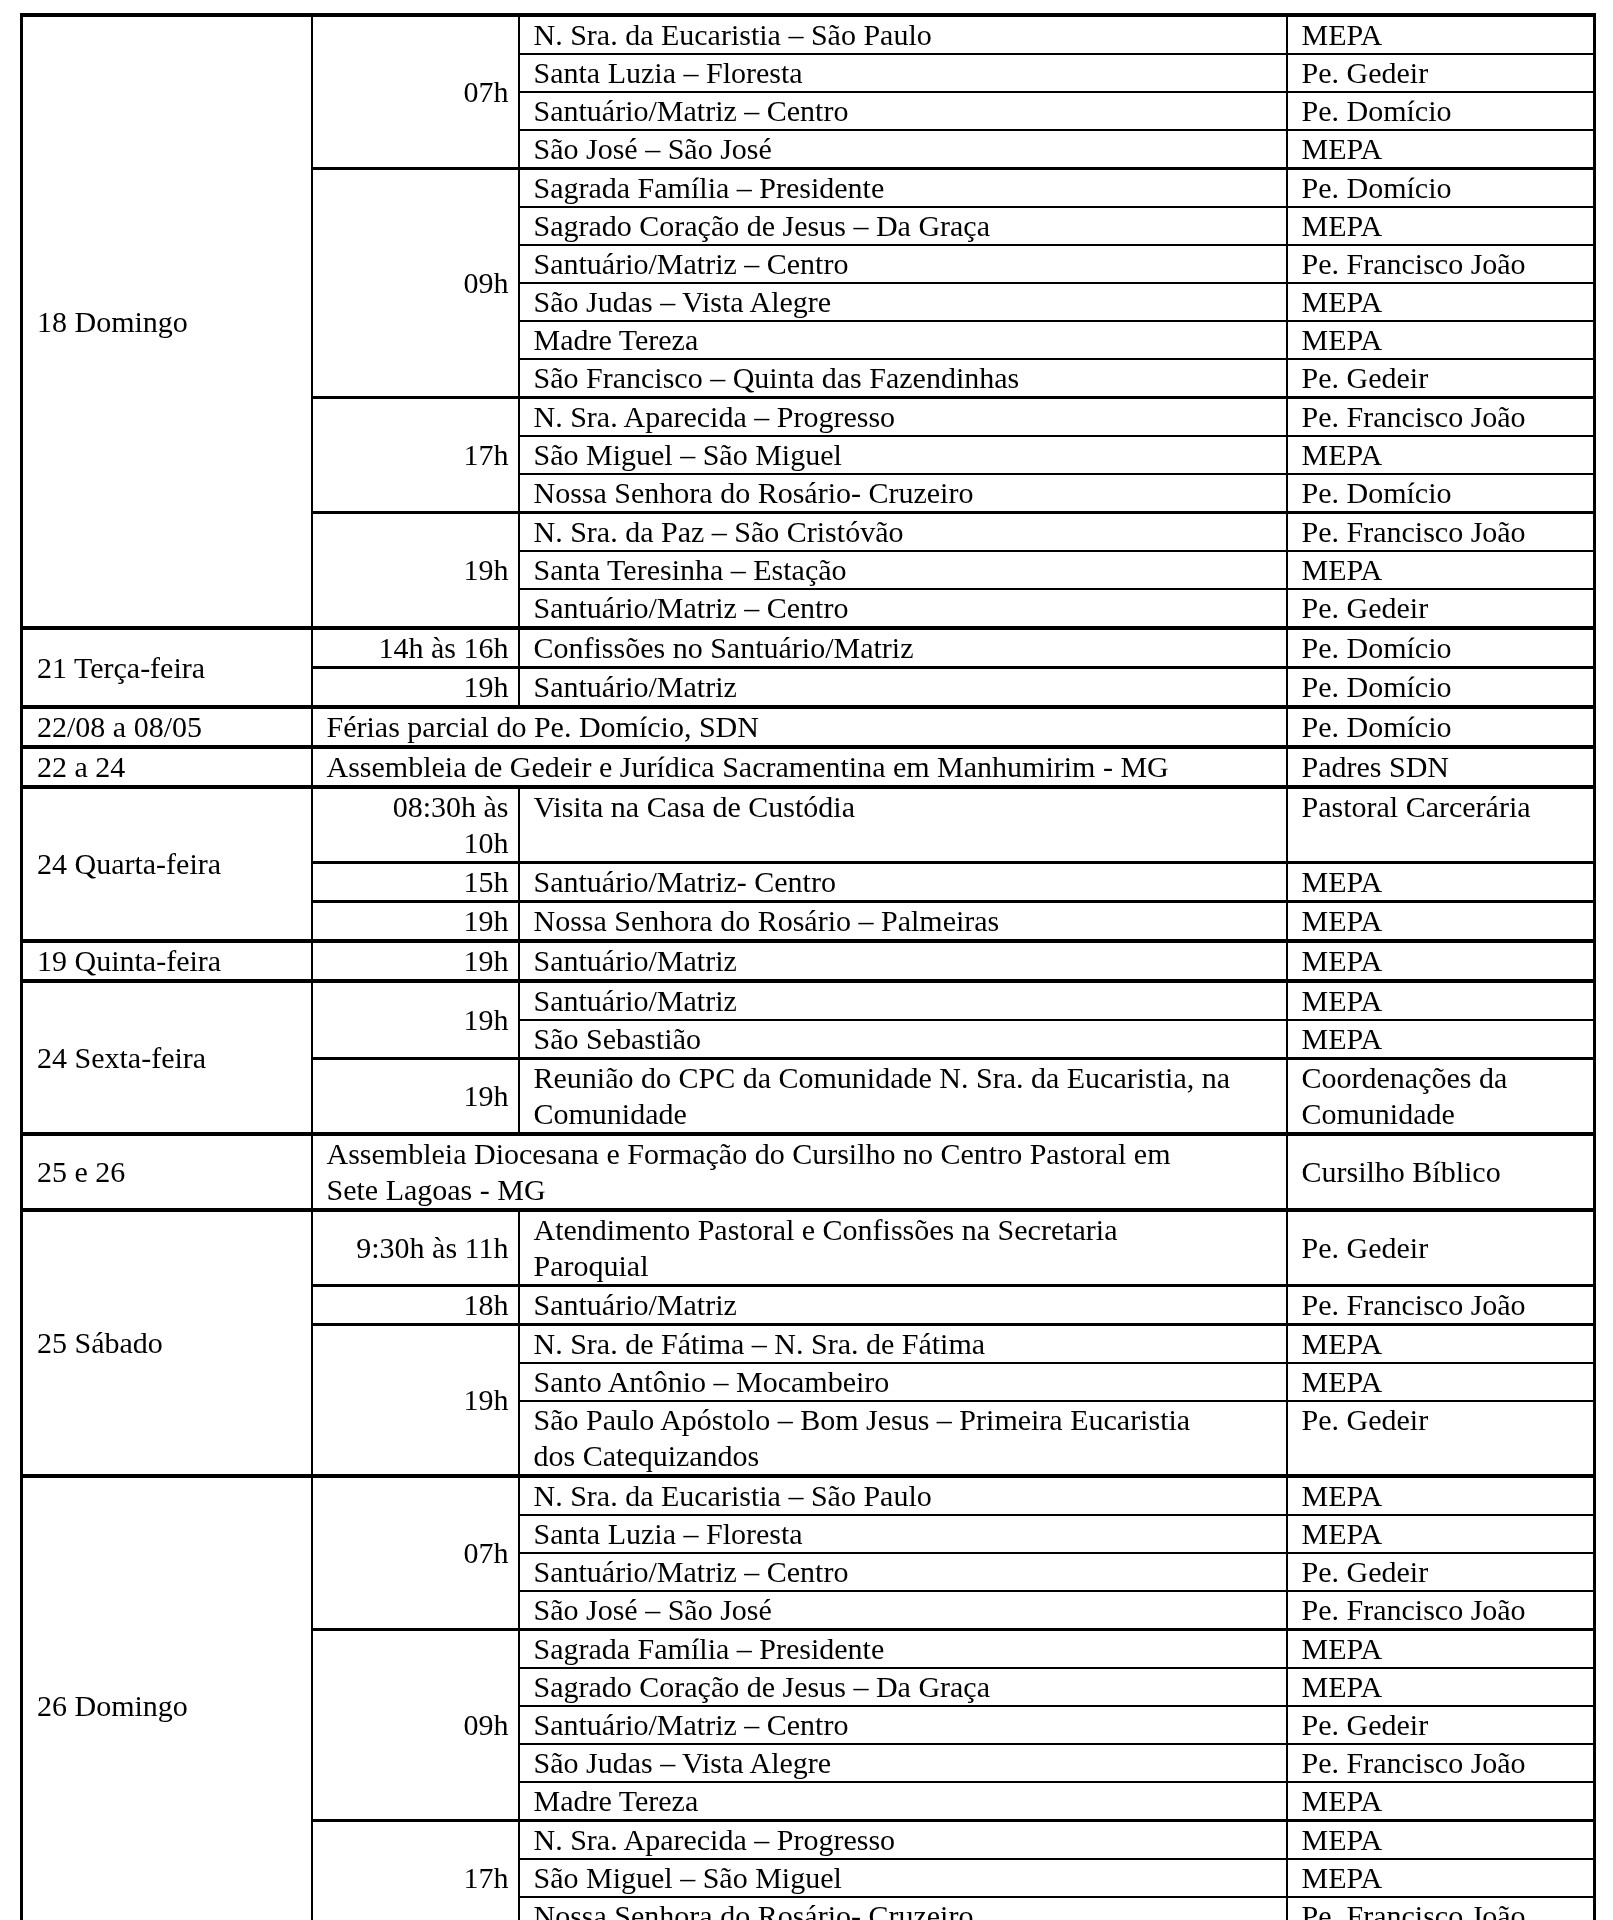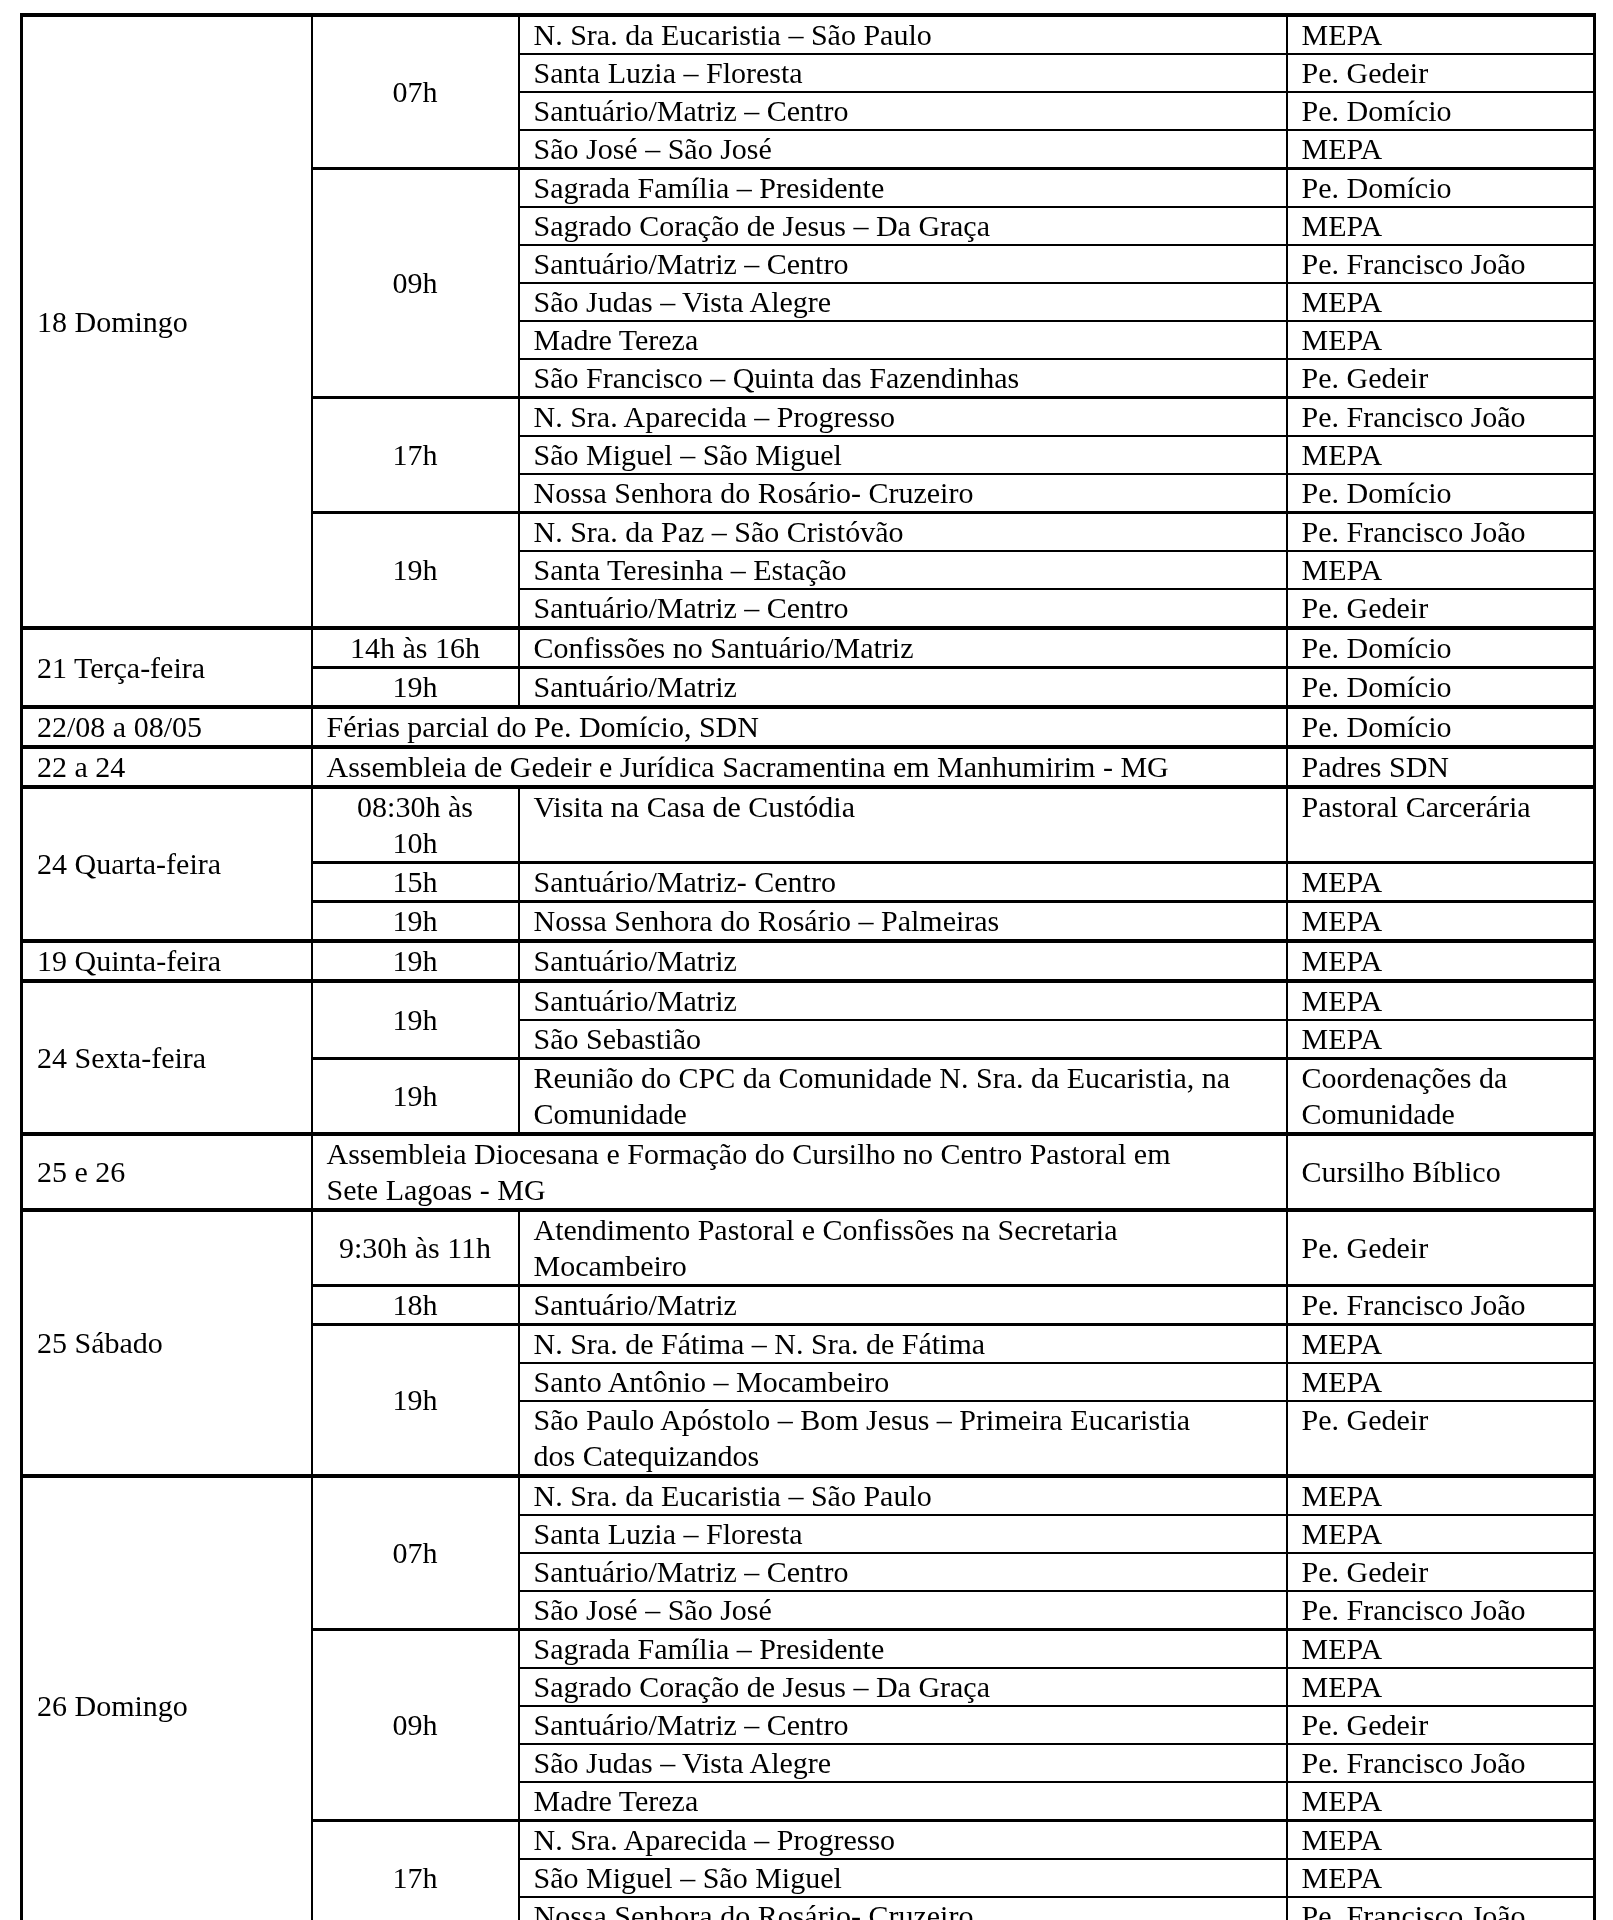--- a/index.html
+++ b/index.html
@@ -26,21 +26,21 @@
     border:2px solid #000;
     font-size:30px;
     line-height:36px;
     vertical-align:middle;
     padding:0 12px 0 14px;
     white-space:pre-line;
     overflow:hidden;
   }
   tr{height:36px}
   tr.h2{height:73px}
-  td.time{text-align:center;padding:0 9px}
+  td.time{text-align:right;padding:0 9px}
   td.day,td.desc,td.resp{text-align:left}
   tr.sec td{border-top-width:4px}
   tr.blk td{border-top-width:3px}
   td.vt{vertical-align:top}
 </style>
 </head>
 <body>
 
 <div class="page">
   <table class="schedule">
@@ -193,21 +193,21 @@
         <td class="day">25 e 26</td>
         <td class="desc" colspan="2">Assembleia Diocesana e Formação do Cursilho no Centro Pastoral em
 Sete Lagoas - MG</td>
         <td class="resp">Cursilho Bíblico</td>
       </tr>
 
       <tr class="sec h2">
         <td class="day" rowspan="5">25 Sábado</td>
         <td class="time">9:30h às 11h</td>
         <td class="desc">Atendimento Pastoral e Confissões na Secretaria
-Mocambeiro</td>
+Paroquial</td>
         <td class="resp">Pe. Gedeir</td>
       </tr>
       <tr class="blk">
         <td class="time">18h</td>
         <td class="desc">Santuário/Matriz</td>
         <td class="resp">Pe. Francisco João</td>
       </tr>
       <tr class="blk">
         <td class="time" rowspan="3">19h</td>
         <td class="desc">N. Sra. de Fátima – N. Sra. de Fátima</td>

